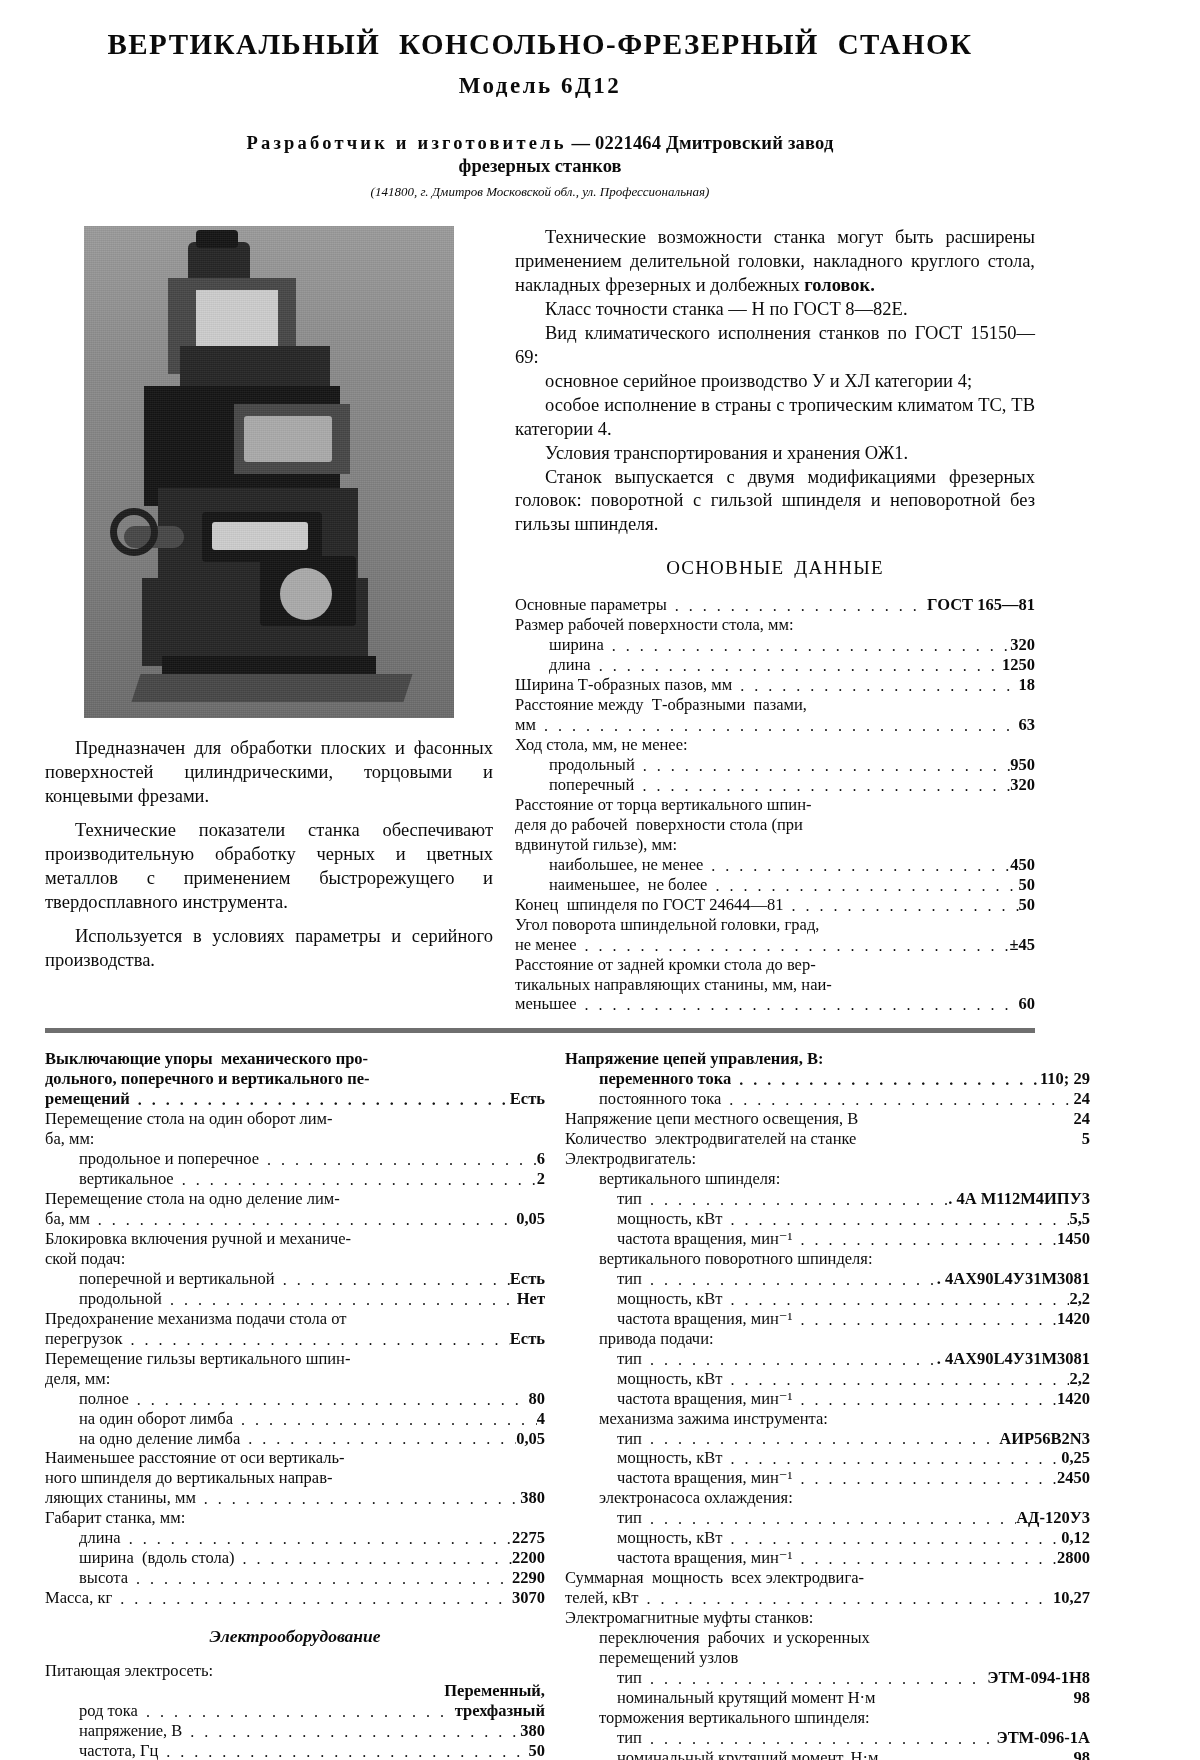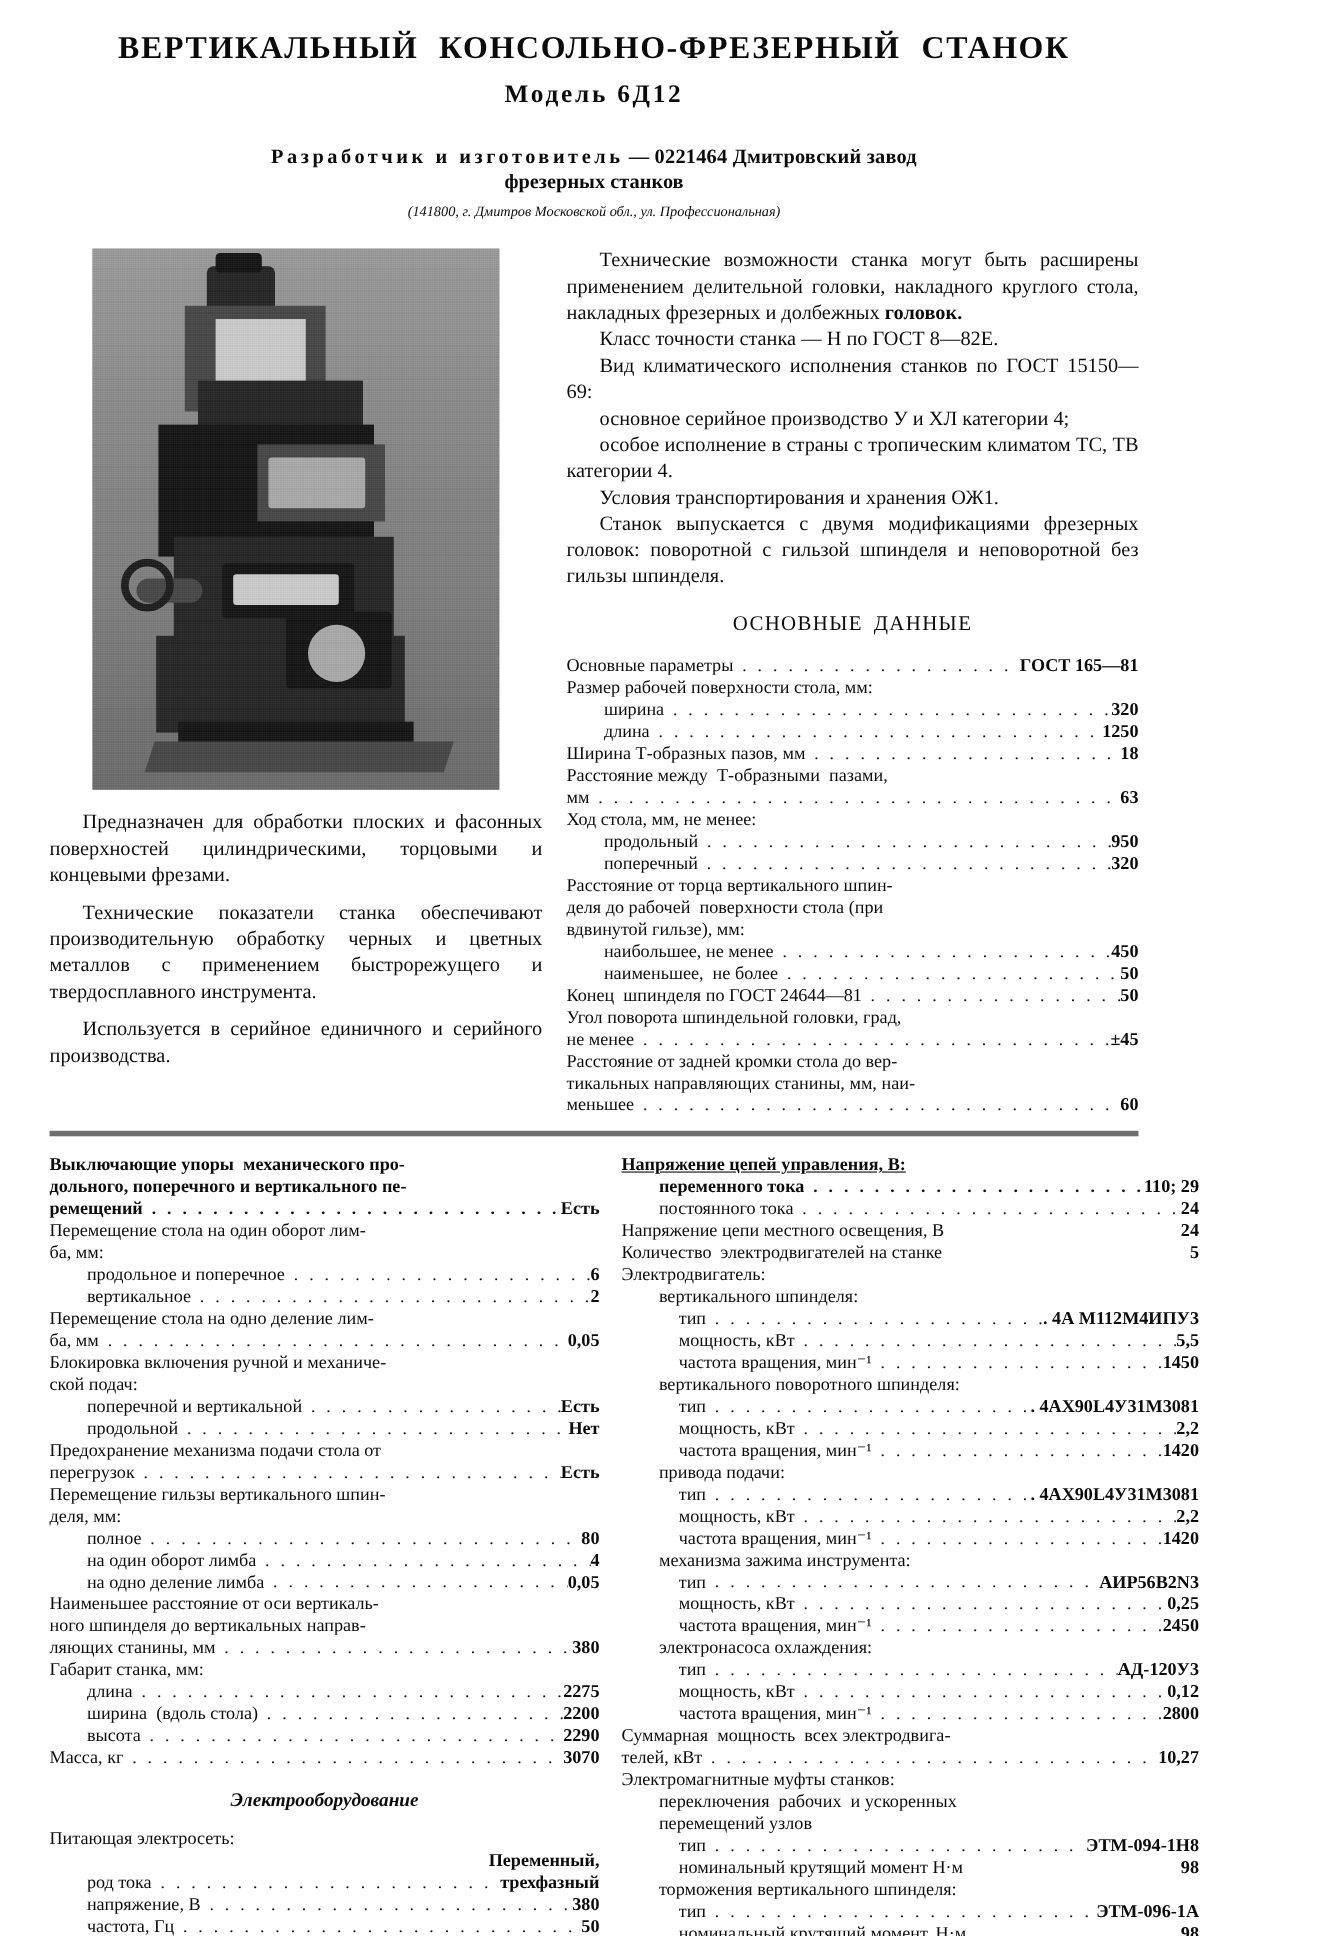--- a/index.html
+++ b/index.html
@@ -185,21 +185,21 @@
         <div class="sh" style="left:58px;top:352px;width:226px;height:88px;"></div>
         <div class="sh3" style="left:176px;top:330px;width:96px;height:70px;border-radius:4px;"></div>
         <div class="lt2" style="left:196px;top:342px;width:52px;height:52px;border-radius:50%;"></div>
         <div class="sh3" style="left:78px;top:430px;width:214px;height:42px;"></div>
         <div class="sh2" style="left:52px;top:448px;width:272px;height:28px;transform:skewX(-18deg);"></div>
         <div class="ph-noise"></div>
       </div>
 
       <div class="para first">Предназначен для обработки плоских и фасонных поверхностей цилиндрическими, торцовыми и концевыми фрезами.</div>
       <div class="para">Технические показатели  станка обеспечивают производительную обработку  черных и цветных металлов с применением быстрорежущего и твердосплавного инструмента.</div>
-      <div class="para">Используется в серийное единичного и серийного производства.</div>
+      <div class="para">Используется в условиях параметры и серийного производства.</div>
     </div>
 
     <div class="col-right">
       <div class="para-r"><span>Технические возможности  станка могут быть расширены применением делительной головки, накладного круглого стола, накладных фрезерных и долбежных </span><b class="inl">головок.</b></div>
       <div class="para-r">Класс точности станка — Н по ГОСТ 8—82Е.</div>
       <div class="para-r">Вид климатического  исполнения  станков по ГОСТ 15150—69:</div>
       <div class="para-r">основное серийное производство У и ХЛ категории 4;</div>
       <div class="para-r">особое исполнение в страны с тропическим климатом ТС, ТВ категории 4.</div>
       <div class="para-r">Условия транспортирования и хранения ОЖ1.</div>
       <div class="para-r">Станок выпускается с двумя  модификациями фрезерных головок: поворотной с гильзой шпинделя и неповоротной без гильзы шпинделя.</div>
@@ -481,21 +481,21 @@
           </div>
           <div class="row">
             <span class="lbl ind1">частота, Гц</span>
             <span class="dots">........................................</span>
             <span class="val">50</span>
           </div>
         </div>
     </div>
     <div class="bcol-right">
       <div class="rows" id="bottom-right-rows">
-          <div class="row nodots" style="font-weight: 700; text-decoration: underline;">
+          <div class="row nodots" style="font-weight: 700;">
             <span class="lbl">Напряжение цепей управления, В:</span>
             <span class="dots">........................................</span>
             <span class="val"></span>
           </div>
           <div class="row" style="font-weight: 700;">
             <span class="lbl ind1">переменного тока</span>
             <span class="dots">........................................</span>
             <span class="val">110; 29</span>
           </div>
           <div class="row">

